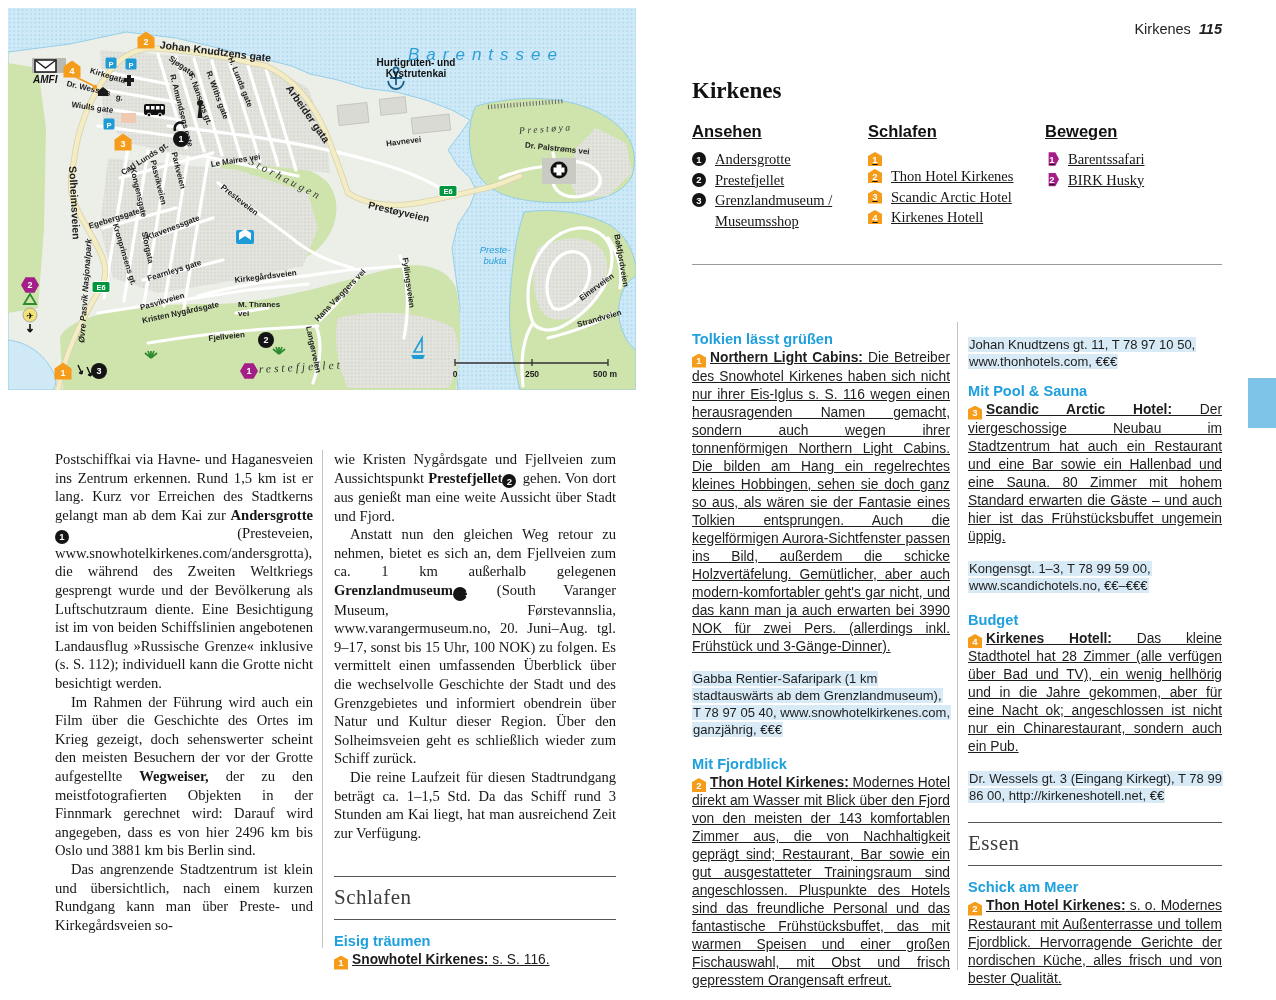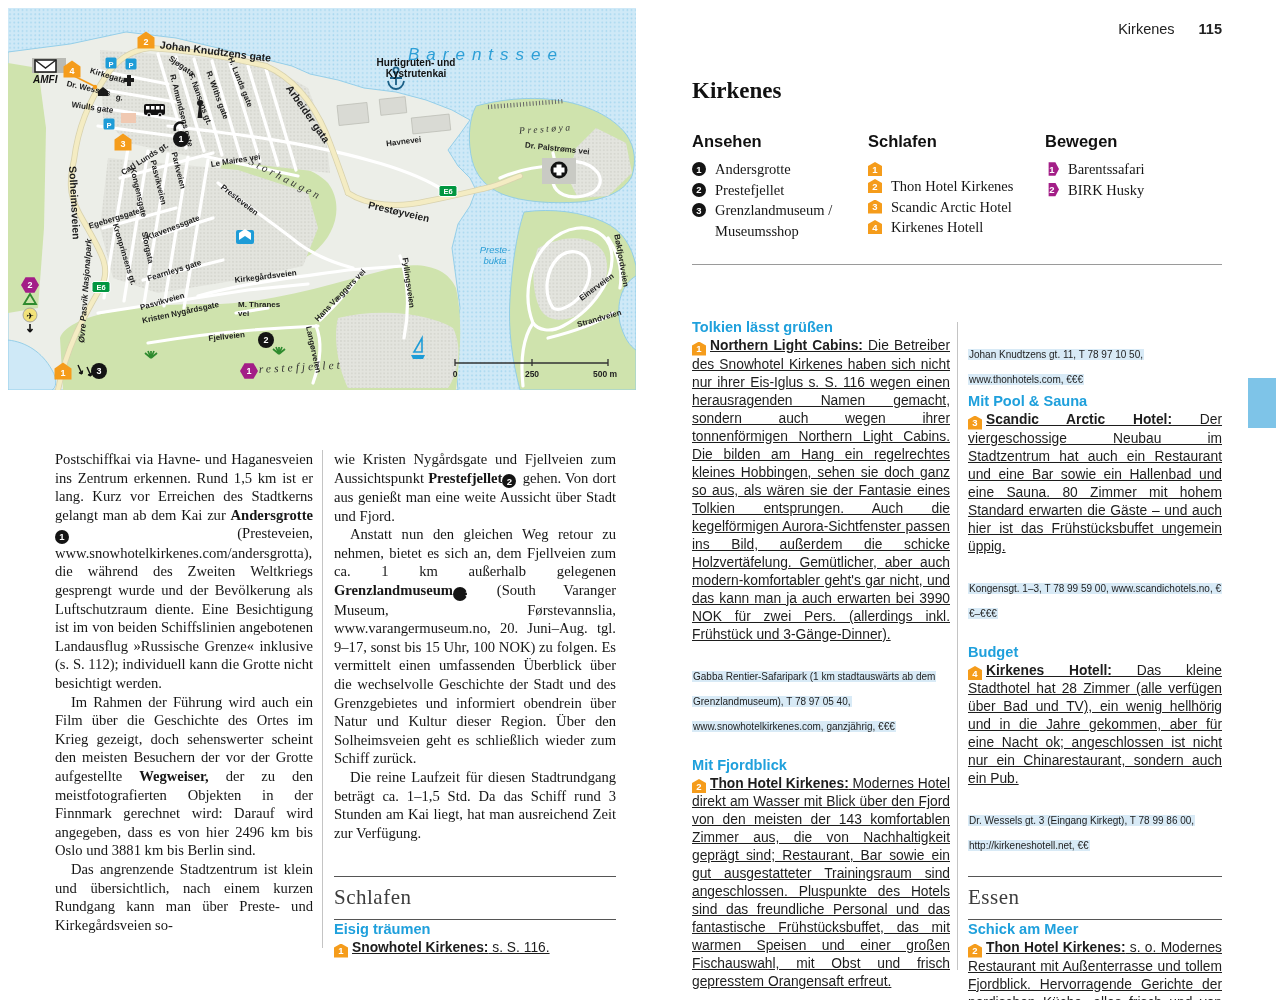--- a/index.html
+++ b/index.html
@@ -6,35 +6,35 @@
   #page{position:relative;width:1276px;height:1000px;background:#fff;overflow:hidden;
         font-family:"Liberation Sans",sans-serif;color:#1a1a1a;}
   
   .col{position:absolute;}
   .serifcol{font-family:"Liberation Serif",serif;font-size:14.6px;line-height:18.6px;
             text-align:justify;color:#161616;}
   .serifcol p{margin:0;}
   .serifcol p.ind{text-indent:16px;}
   .sanscol{font-size:13.8px;line-height:18px;text-align:justify;color:#1d1d1d;}
   .subhead{color:#1fa0dc;font-weight:bold;font-size:14.6px;line-height:18px;margin-top:17px;}
-  .subhead.first{margin-top:0;}
+  .subhead.first{margin-top:12px;}
   .entry{margin:1px 0 0 0;text-decoration:underline;}
-  .info{font-size:10px;line-height:25px;margin-top:20px;text-align:left;}
+  .info{font-size:13px;line-height:17px;margin-top:14px;text-align:left;}
   .info .hl{background:#d8eaf6;box-decoration-break:clone;-webkit-box-decoration-break:clone;padding:0 1px;}
   .sechead{font-family:Liberation Serif, serif;font-weight:normal;font-size:21px;
            color:#3c3c3c;border-top:1px solid #555;border-bottom:1px solid #555;
            padding:11px 0 13px 0;margin-top:18px;text-align:left;letter-spacing:.5px;}
   .vrule{position:absolute;width:1px;background:#c4c4c4;}
   .hrule{position:absolute;height:1px;background:#9a9a9a;}
   
   #pagehead{position:absolute;top:21px;left:692px;width:530px;text-align:right;font-size:14.5px;color:#222;}
-  #pagehead b{margin-left:24px;}
+  #pagehead b{margin-left:8px;font-style:italic;}
   #title{position:absolute;top:78px;left:692px;font-family:"Liberation Serif",serif;
          font-weight:bold;font-size:23px;color:#111;}
-  .legcol{position:absolute;top:132px;width:175px;}
+  .legcol{position:absolute;top:122px;width:175px;text-decoration:underline;}
   .legcol h3{margin:0 0 8px 0;font-size:16.5px;color:#111;}
   .legitem{display:flex;gap:7px;font-family:"Liberation Serif",serif;font-size:14.5px;
            line-height:20.5px;color:#161616;}
   .legitem .txt{flex:1;}
   
   .mk{display:inline-flex;align-items:center;justify-content:center;width:14px;height:14px;
       font:bold 9.5px "Liberation Sans",sans-serif;color:#fff;vertical-align:-2px;margin:0 2px 0 0;
       flex:0 0 14px;}
   .mk.circle{background:#141414;border-radius:50%;}
   .mk.house{background:#f59c1b;clip-path:polygon(50% 0,100% 28%,100% 100%,0 100%,0 28%);}

